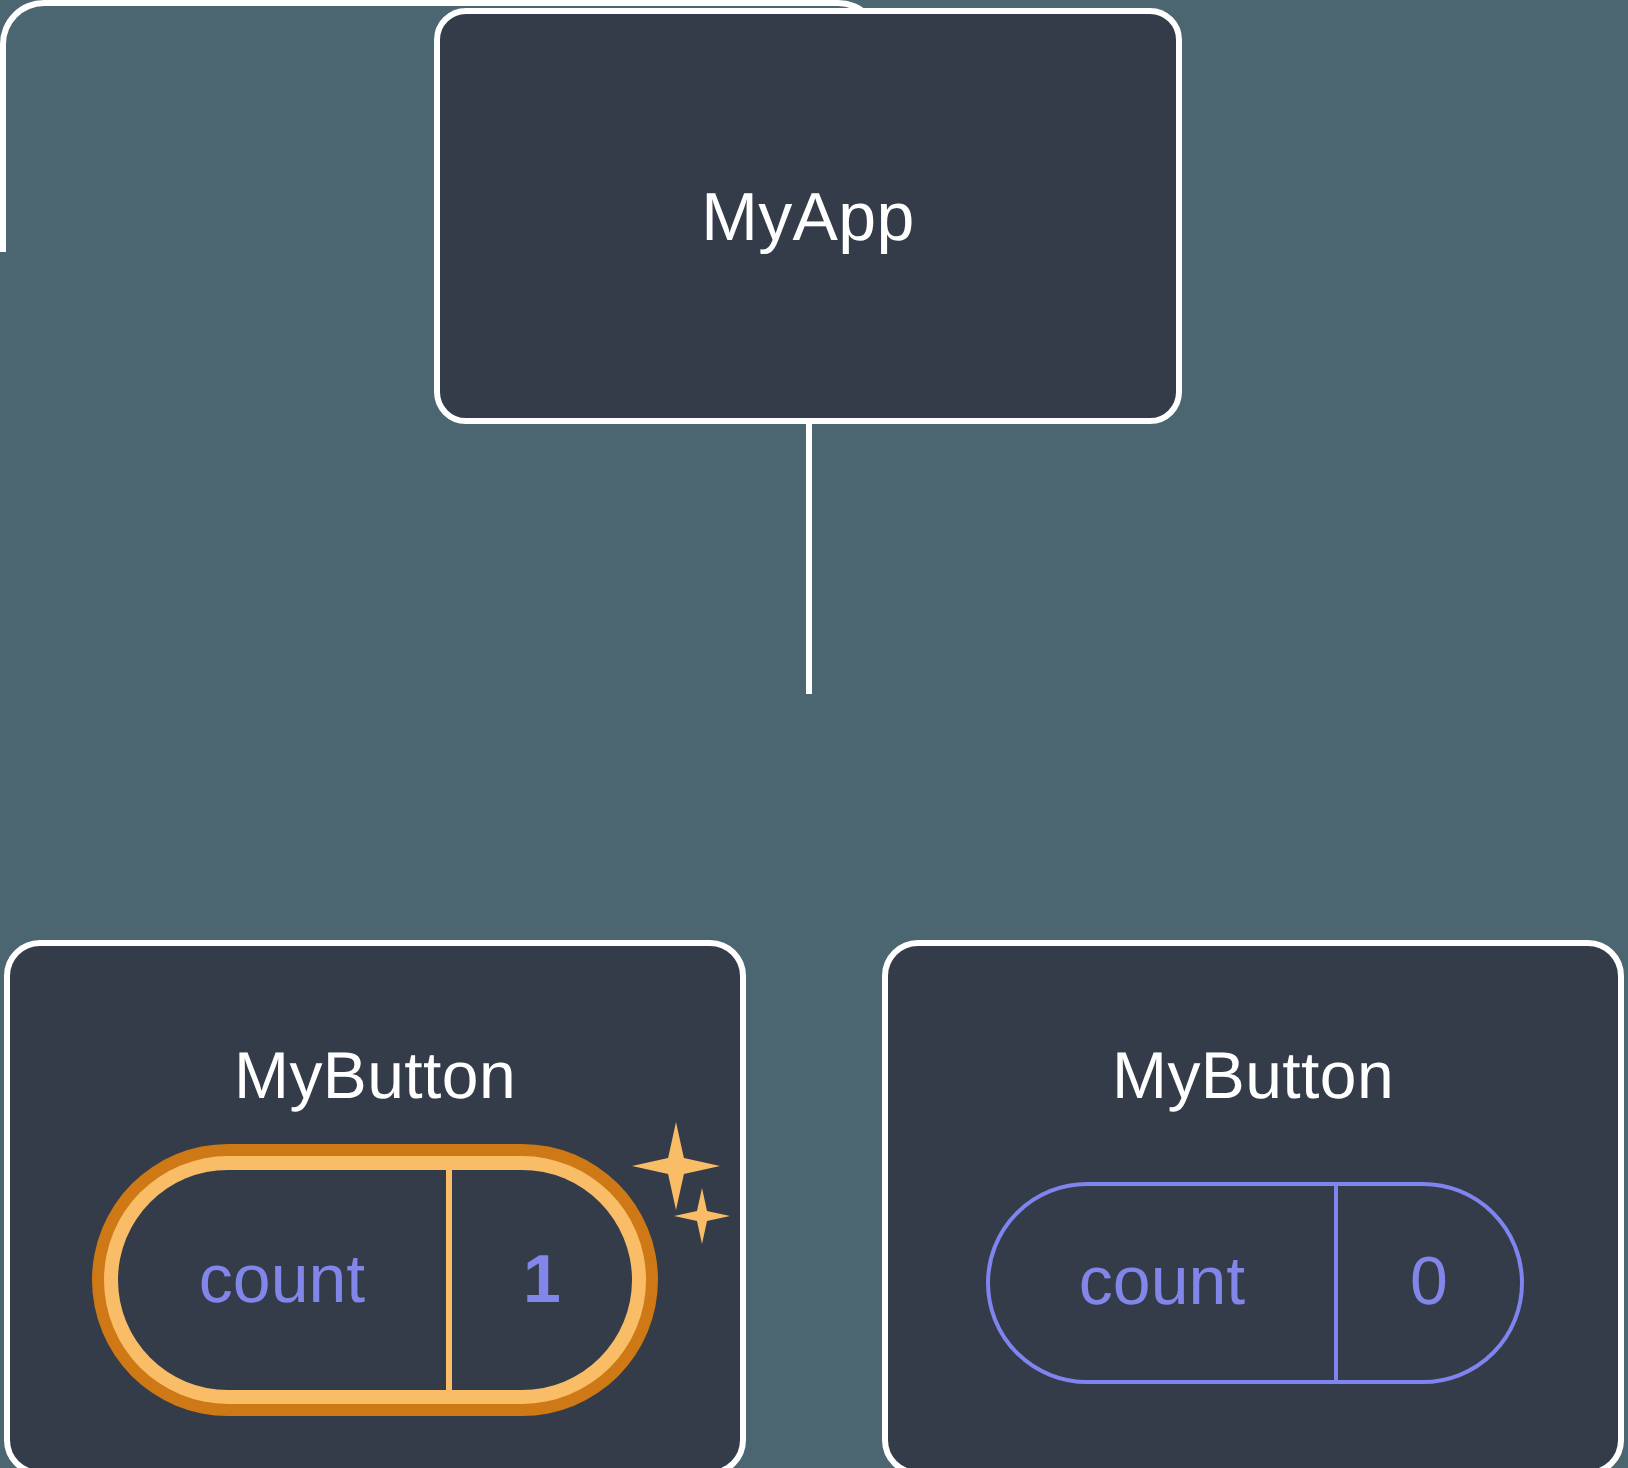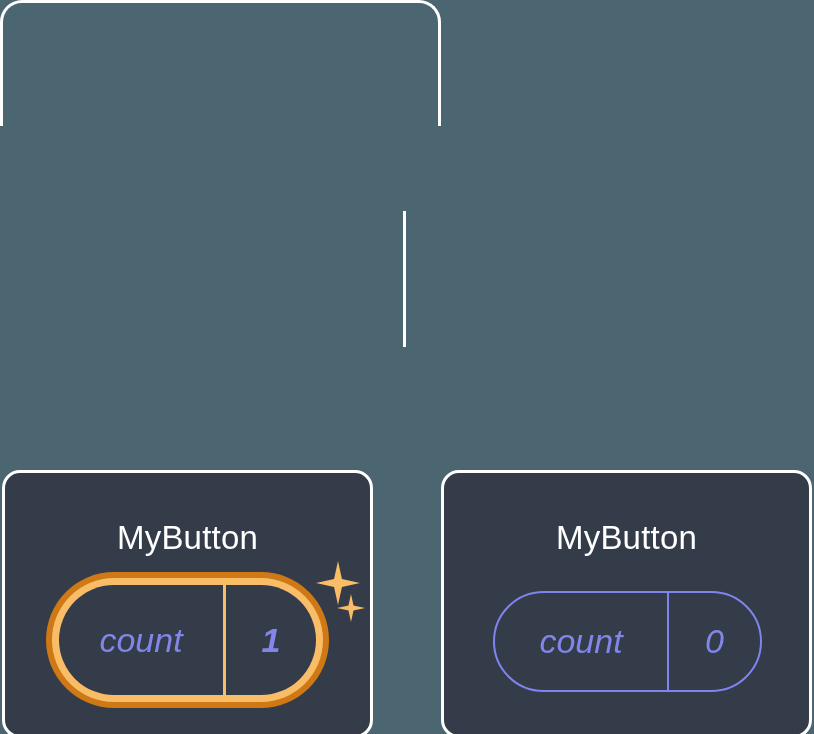--- a/index.html
+++ b/index.html
@@ -100,21 +100,20 @@
     align-items: center;
     border-radius: 999px;
   }
   .pill-label, .pill-value {
     display: flex;
     align-items: center;
     justify-content: center;
     height: 100%;
     box-sizing: border-box;
     white-space: nowrap;
-    font-style: italic;
   }
 
   #pill-right {
     left: 493px;
     top: 591px;
     width: 269px;
     height: 101px;
     border: 2px solid #7f84ef;
   }
   #pill-right .pill-label {
@@ -198,20 +197,23 @@
   }
 </style>
 </head>
 <body>
 
 <div id="stage">
 
   <div class="conn" id="conn-stem"></div>
   <div id="conn-bridge"></div>
 
+  <div class="node-box" id="node-myapp">
+    <div class="node-title">MyApp</div>
+  </div>
 
   <div class="node-box" id="node-mybutton-left">
     <div class="node-title">MyButton</div>
   </div>
 
   <div id="pill-left-wrap">
     <div id="pill-left-inner">
       <div id="pill-left">
         <span class="pill-label">count</span>
         <span class="pill-value">1</span>

